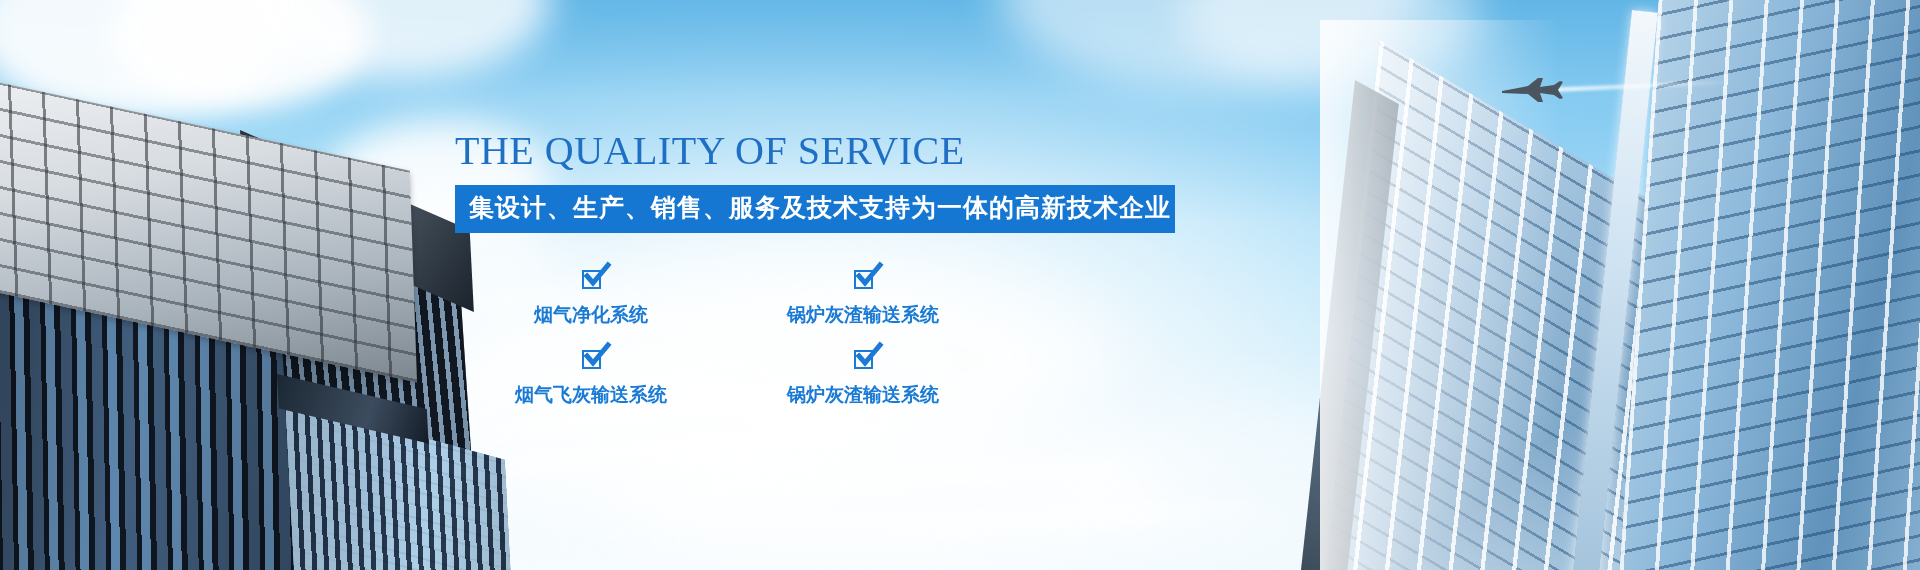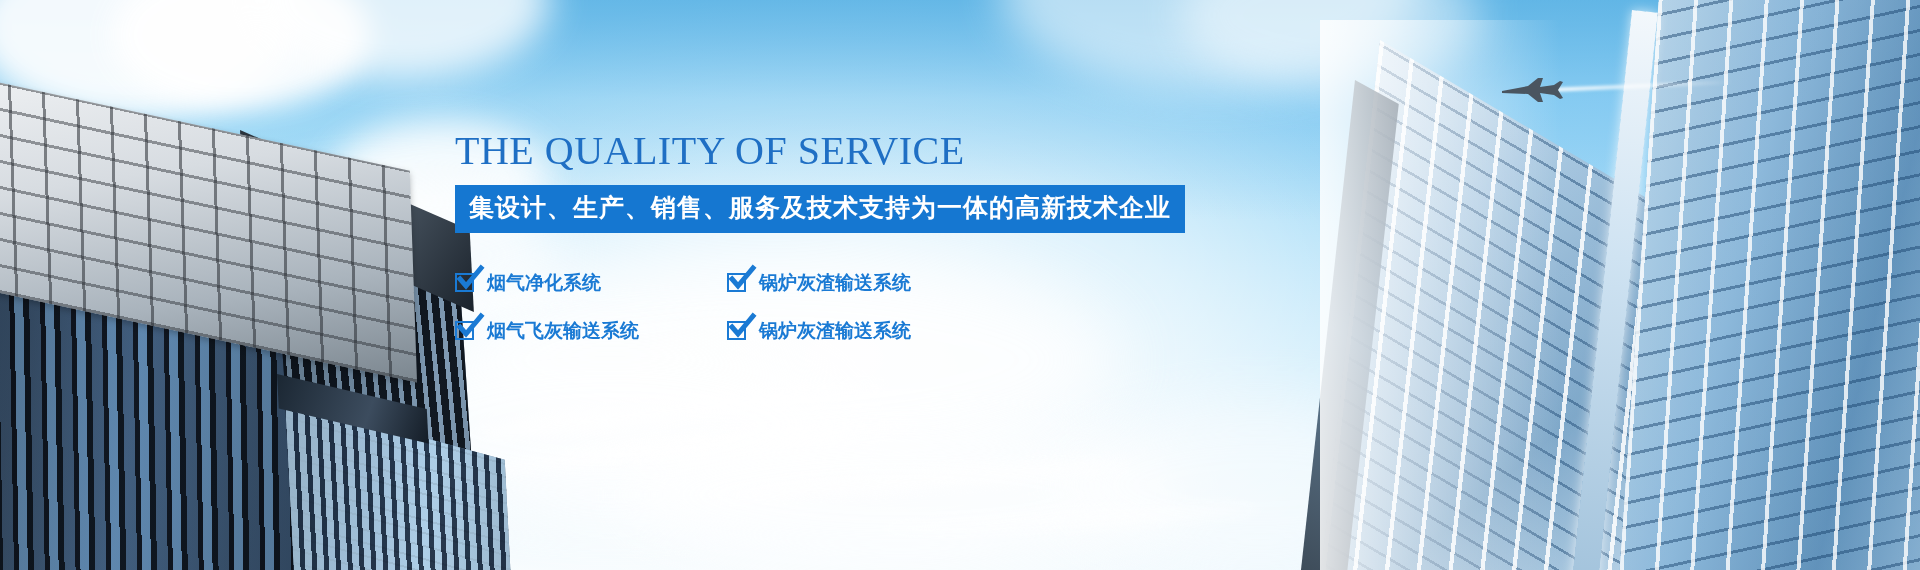--- a/index.html
+++ b/index.html
@@ -184,36 +184,37 @@
     white-space:nowrap;
   }
 
   .subbar{
     display:inline-block;
     background:#1577d1;
     color:#ffffff;
     font-size:25px;
     font-weight:bold;
     letter-spacing:1px;
-    padding:9px 14px 11px 14px;
+    padding:9px 4px 11px 14px;
     white-space:nowrap;
     line-height:1.1;
   }
 
   .features{
     margin-top:37px;
     display:grid;
     grid-template-columns:272px 272px;
     row-gap:22px;
     column-gap:0;
   }
   .feature{
     display:flex;
     align-items:center;
     gap:13px;
+    flex-direction:column;
   }
   .chk{
     position:relative;
     width:19px; height:19px;
     border:2px solid #1a7ad4;
     flex:0 0 auto;
   }
   .chk svg{
     position:absolute;
     left:0px; top:-8px;

